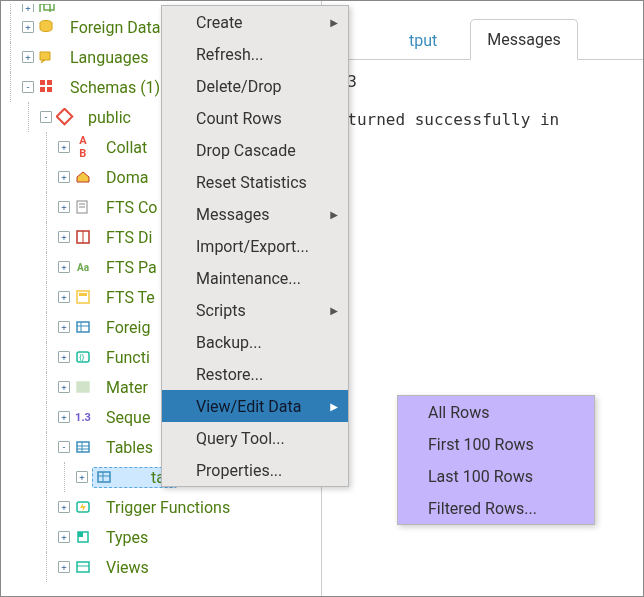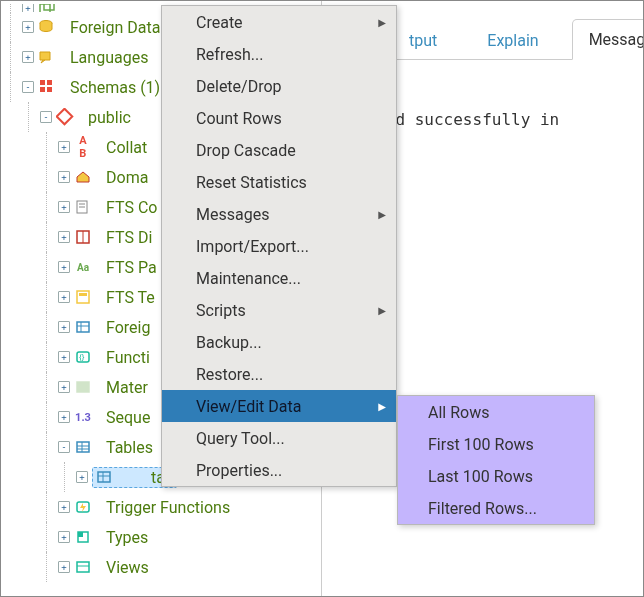--- a/index.html
+++ b/index.html
@@ -98,21 +98,21 @@
     font-family: ui-monospace, Menlo, Consolas, monospace;
     font-size: 16px;
     color: #333;
     white-space: pre;
   }
 
   .context-menu {
     position: absolute;
     left: 161px;
     top: 5px;
-    width: 236px;
+    width: 188px;
     background: #e9e8e6;
     border: 1px solid #b8b8b8;
     box-shadow: 2px 2px 6px rgba(0,0,0,0.2);
   }
   .context-menu .mi {
     display: flex;
     align-items: center;
     height: 32px;
     padding: 0 28px 0 34px;
     color: #333;
@@ -422,21 +422,20 @@
           <line x1="2" y1="7" x2="14" y2="7" stroke="#1abc9c"></line>
         </svg>
     </span>
     <span class="nodelabel">Views</span>
   </div>
 </div>
 
 <div class="right-panel">
   <div class="tab-bar">
     <div class="tab"><span>tput</span></div>
-    <div class="tab"><span>Explain</span></div>
     <div class="tab active"><span>Messages</span></div>
   </div>
   <div class="output">0 3
 
 returned successfully in</div>
 </div>
 
 <div class="context-menu">
   <div class="mi submenu">
       <span>Create</span>

